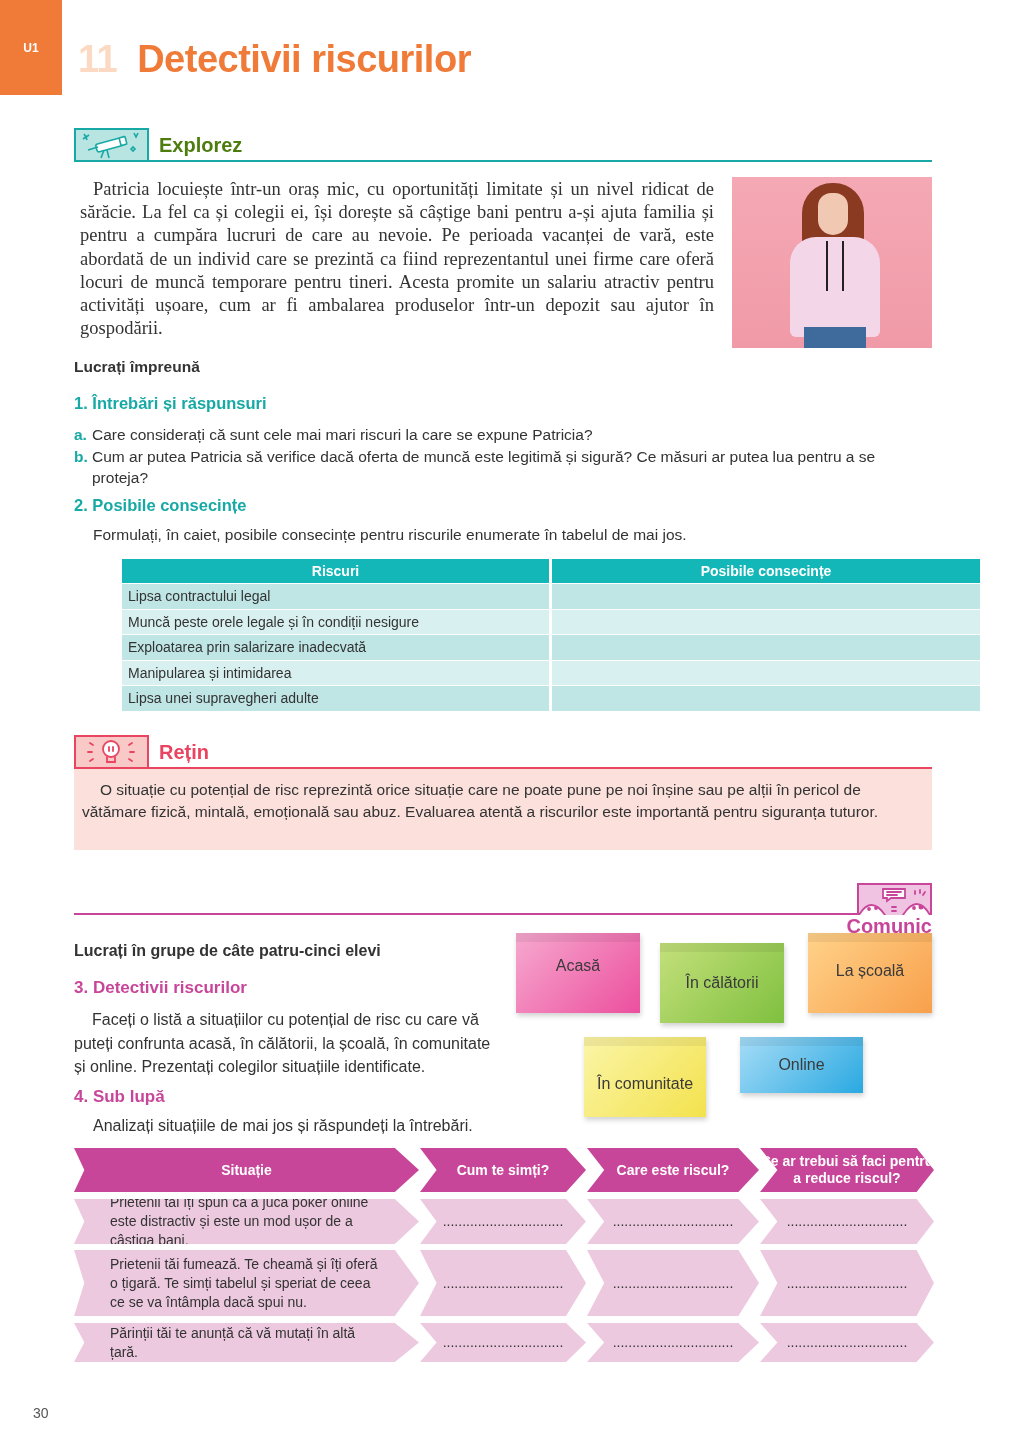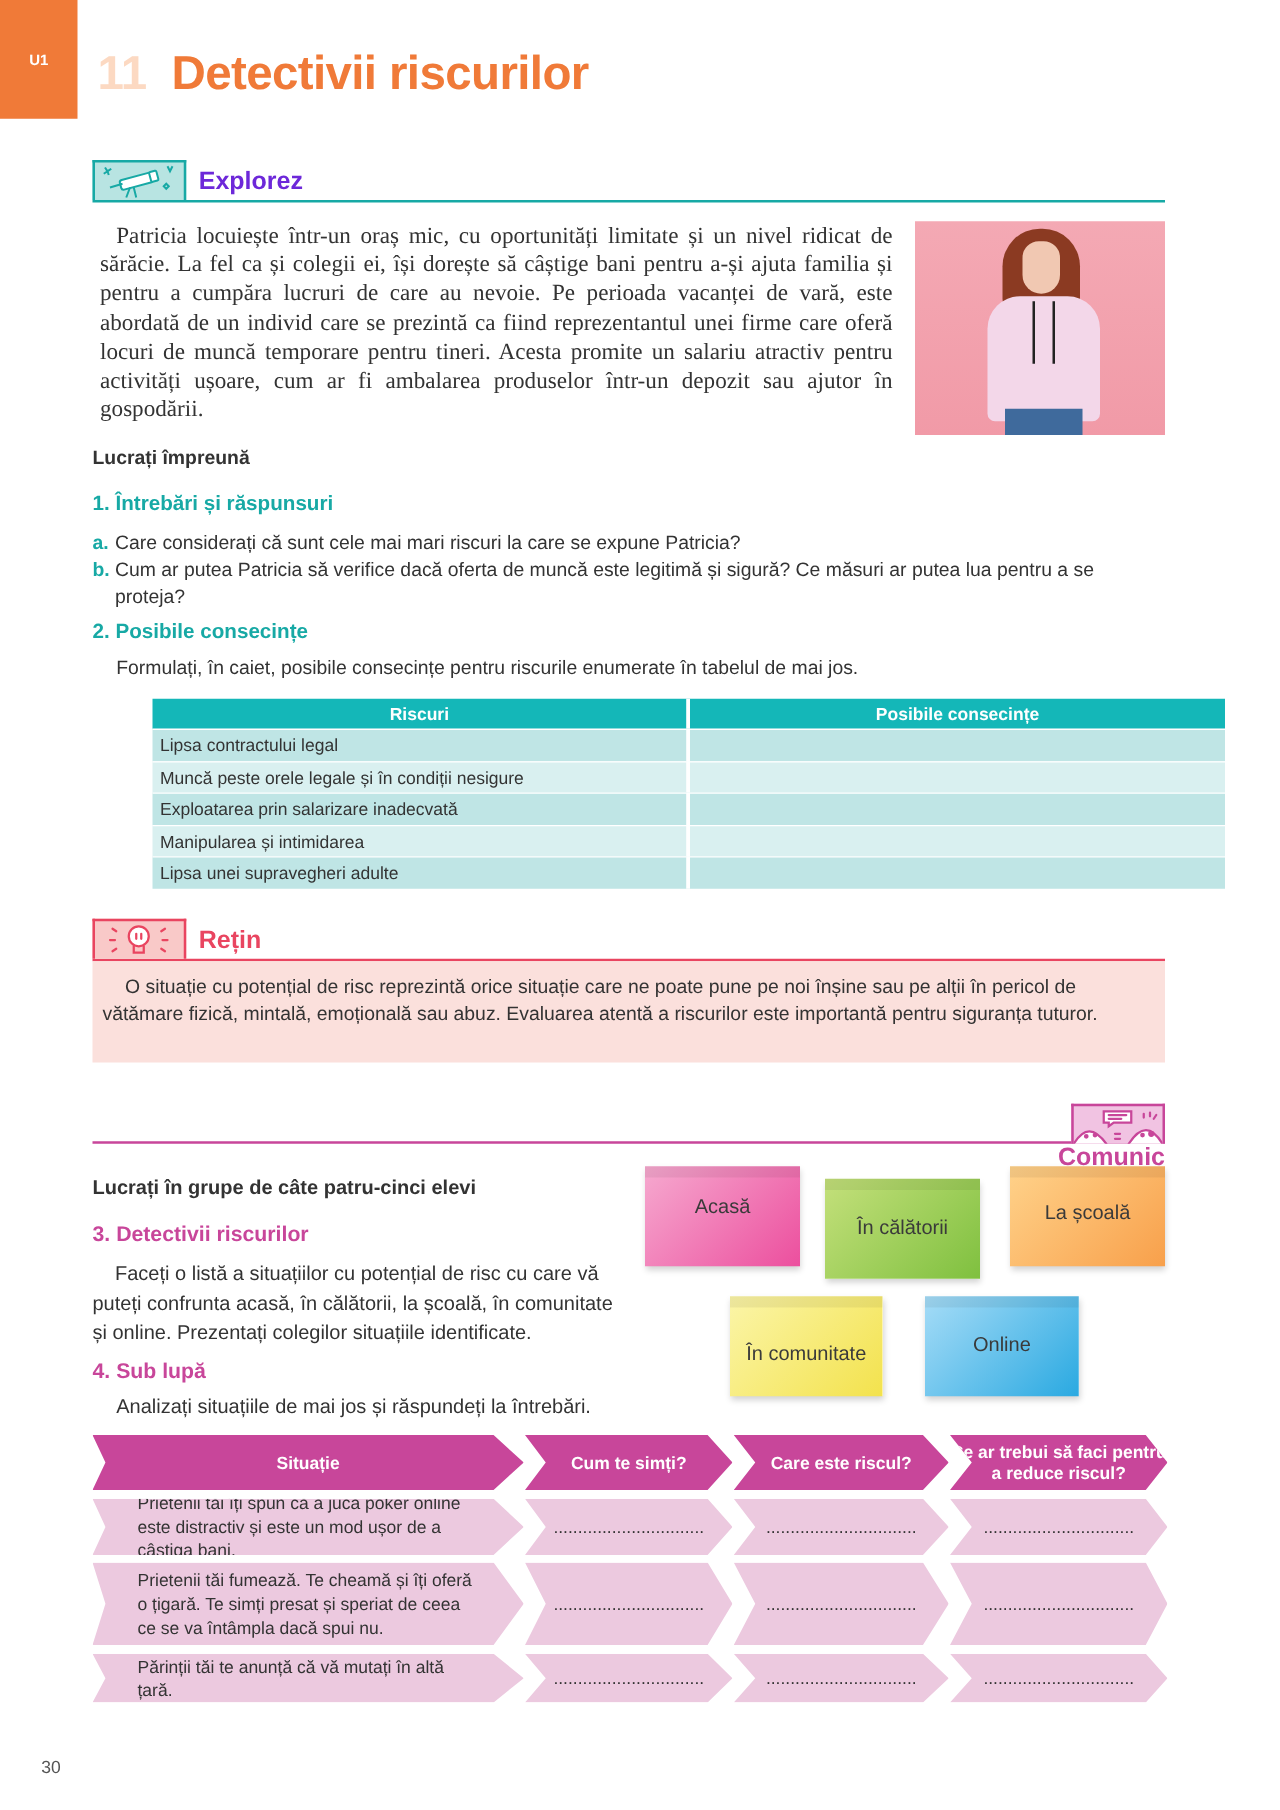--- a/index.html
+++ b/index.html
@@ -7,21 +7,21 @@
 
   .unit-tab { position: absolute; left: 0; top: 0; width: 62px; height: 95px; background: #f07a38; color: #fff; font-weight: bold; font-size: 12px; display: flex; align-items: center; justify-content: center; }
   .lesson-title { position: absolute; left: 78px; top: 38px; font-size: 38px; font-weight: bold; font-family: "Liberation Sans", sans-serif; letter-spacing: -0.5px; }
   .lesson-title .num { color: #fcd9c2; margin-right: 20px; }
   .lesson-title .txt { color: #f07a38; }
 
   .sec-head { position: absolute; left: 74px; width: 858px; height: 32px; border-bottom: 2px solid; display: flex; align-items: flex-end; }
   .sec-icon { width: 75px; height: 32px; border: 2px solid; border-bottom: none; position: relative; }
   .sec-label { font-weight: bold; font-size: 20px; margin-left: 10px; margin-bottom: 3px; }
 
-  .teal { color: #6d28d9; }
+  .teal { color: #4d7c0f; }
   .sec-explorez { top: 130px; border-color: #17a9a5; }
   .sec-explorez .sec-icon { border-color: #17a9a5; background: #b8e4e2; }
 
   .sec-retin { top: 737px; border-color: #e94560; }
   .sec-retin .sec-icon { border-color: #e94560; background: #f9c9c8; }
   .sec-retin .sec-label { color: #e94560; text-align: center; }
 
   .sec-comunic { top: 883px; border-color: #c8469a; flex-direction: column; }
   .sec-comunic .sec-icon { border-color: #c8469a; background: #f1c3e2; }
   .sec-comunic .sec-label { color: #c8469a; }
@@ -62,21 +62,21 @@
   .q3-text { position: absolute; left: 74px; top: 1008px; width: 420px; font-size: 16px; line-height: 23.5px; color: #333; }
   .q3-text p { text-indent: 18px; }
   .q4-text { position: absolute; left: 93px; top: 1117px; font-size: 16px; color: #333; }
 
   .sticky { position: absolute; display: flex; align-items: center; justify-content: center; font-size: 16px; color: #3a3a3a; box-shadow: 1px 3px 5px rgba(0,0,0,0.18); }
   .sticky::before { content: ""; position: absolute; left: 0; right: 0; top: 0; height: 9px; background: rgba(0,0,0,0.06); }
   .st-acasa { left: 516px; top: 933px; width: 124px; height: 80px; background: linear-gradient(135deg, #f6a9cf 0%, #ec4f9e 100%); padding-bottom: 14px; }
   .st-calatorii { left: 660px; top: 943px; width: 124px; height: 80px; background: linear-gradient(135deg, #c4e07b 0%, #7fc03f 100%); }
   .st-scoala { left: 808px; top: 933px; width: 124px; height: 80px; background: linear-gradient(135deg, #ffd28a 0%, #f8a04b 100%); padding-bottom: 4px; }
   .st-comunitate { left: 584px; top: 1037px; width: 122px; height: 80px; background: linear-gradient(135deg, #fbf5a8 0%, #f3e24d 100%); padding-top: 14px; }
-  .st-online { left: 740px; top: 1037px; width: 123px; height: 80px; background: linear-gradient(135deg, #a6dcf7 0%, #2aa9e1 100%); }
+  .st-online { left: 740px; top: 1037px; width: 123px; height: 56px; background: linear-gradient(135deg, #a6dcf7 0%, #2aa9e1 100%); }
 
   .chev-row { position: absolute; left: 74px; width: 860px; }
   .chev { position: absolute; top: 0; display: flex; align-items: center; justify-content: center; text-align: center; }
   .hdr .chev { background: #c8469a; color: #fff; font-weight: bold; font-size: 14px; line-height: 17px; }
   .body-row .chev { background: #ecc9df; color: #333; font-size: 14px; line-height: 19px; }
   .c1 { left: 0; width: 345px; clip-path: polygon(0 0, 93% 0, 100% 50%, 93% 100%, 0 100%, 3% 50%); }
   .c2 { left: 346px; width: 166px; clip-path: polygon(0 0, 88% 0, 100% 50%, 88% 100%, 0 100%, 10% 50%); }
   .c3 { left: 513px; width: 172px; clip-path: polygon(0 0, 88% 0, 100% 50%, 88% 100%, 0 100%, 10% 50%); }
   .c4 { left: 686px; width: 174px; clip-path: polygon(0 0, 90% 0, 100% 50%, 90% 100%, 0 100%, 10% 50%); }
   .body-row .c1 { justify-content: flex-start; text-align: left; padding-left: 36px; padding-right: 36px; }
@@ -237,21 +237,21 @@
 </div>
 
 <div class="chev-row body-row r1">
   <div class="chev c1">Prietenii tăi îți spun că a juca poker online este distractiv și este un mod ușor de a câștiga bani.</div>
   <div class="chev c2 dots">...............................</div>
   <div class="chev c3 dots">...............................</div>
   <div class="chev c4 dots">...............................</div>
 </div>
 
 <div class="chev-row body-row r2">
-  <div class="chev c1">Prietenii tăi fumează. Te cheamă și îți oferă o țigară. Te simți presat și speriat de ceea ce se va întâmpla dacă spui nu.</div>
+  <div class="chev c1">Prietenii tăi fumează. Te cheamă și îți oferă o țigară. Te simți tabelul și speriat de ceea ce se va întâmpla dacă spui nu.</div>
   <div class="chev c2 dots">...............................</div>
   <div class="chev c3 dots">...............................</div>
   <div class="chev c4 dots">...............................</div>
 </div>
 
 <div class="chev-row body-row r3">
   <div class="chev c1">Părinții tăi te anunță că vă mutați în altă țară.</div>
   <div class="chev c2 dots">...............................</div>
   <div class="chev c3 dots">...............................</div>
   <div class="chev c4 dots">...............................</div>

